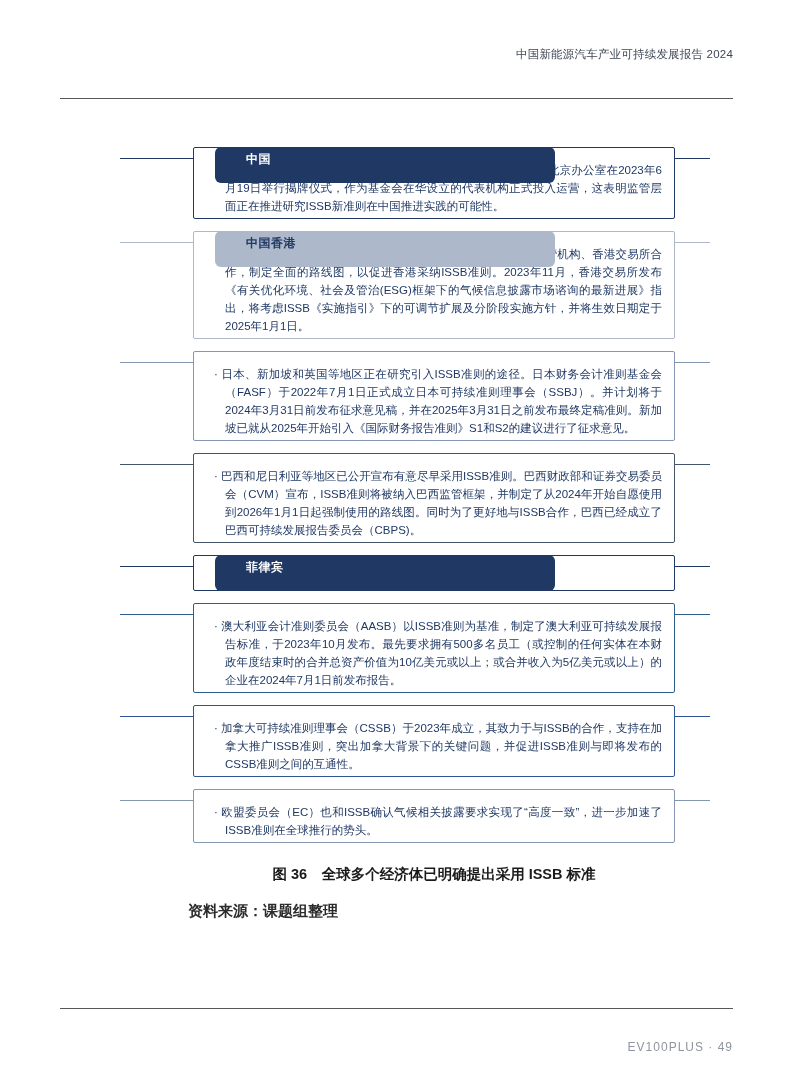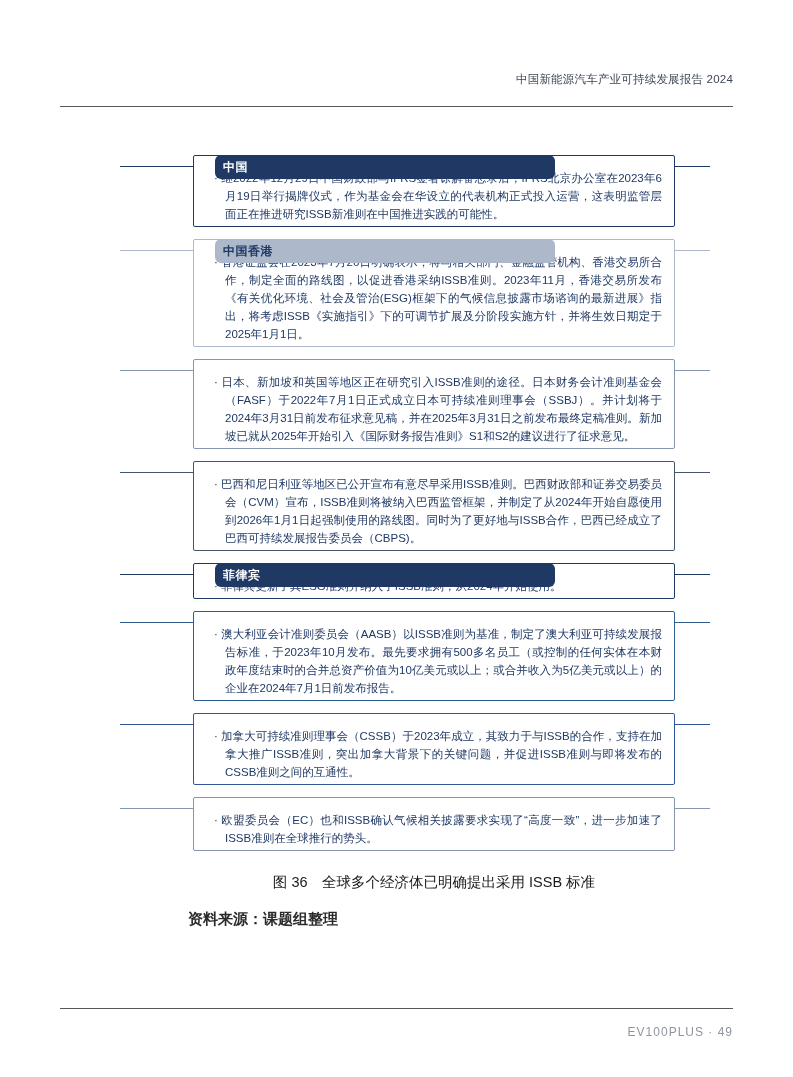--- a/index.html
+++ b/index.html
@@ -6,28 +6,28 @@
   body {
     width: 793px; height: 1077px;
     position: relative;
     background: #ffffff;
     font-family: "Liberation Sans", "DejaVu Sans", sans-serif;
     overflow: hidden;
   }
 
   
   .page-header {
-    margin: 8px 60px;
+    margin: 0 60px;
     height: 99px;
     box-sizing: border-box;
     border-bottom: 1px solid #57585b;
     display: flex;
     align-items: flex-end;
     justify-content: flex-end;
-    padding-bottom: 19px;
+    padding-bottom: 36px;
   }
   .page-header .title {
     font-size: 11.5px;
     color: #3d4656;
     letter-spacing: 0.2px;
   }
 
   
   .blocks {
     width: 482px;
@@ -56,24 +56,24 @@
     padding: 13px 12px 3px 20px;
     box-sizing: border-box;
     min-height: 34px;
   }
   .block .pill {
     position: absolute;
     z-index: 2;
     top: 0;
     left: 22px;
     width: 340px;
-    height: 24px;
+    height: 36px;
     line-height: 24px;
     box-sizing: border-box;
-    padding-left: 8px;
+    padding-left: 31px;
     background: var(--accent);
     color: var(--pill-text);
     font-size: 12px;
     font-weight: bold;
     border-radius: 6px;
     letter-spacing: 0.5px;
   }
   .block .body {
     margin: 0;
     font-size: 11.5px;
@@ -84,39 +84,39 @@
     text-align: justify;
   }
   .block .body::before { content: "· "; }
 
   
   .figure-caption {
     width: 482px;
     margin: 22px 0 0 193px;
     text-align: center;
     font-size: 14.5px;
-    font-weight: normal;
+    font-weight: bold;
     color: #1a1a1a;
   }
   .source-line {
     margin: 18px 0 0 188px;
     font-size: 15px;
     font-weight: bold;
     color: #2b2b2b;
   }
 
   
   .page-footer {
     position: absolute;
     left: 60px;
     right: 60px;
     top: 1008px;
     border-top: 1px solid #57585b;
     text-align: right;
-    padding-top: 13px;
+    padding-top: 28px;
   }
   .page-footer .pageno {
     font-size: 12px;
     color: #8f959e;
     letter-spacing: 1px;
   }
 </style>
 </head>
 <body>
 

